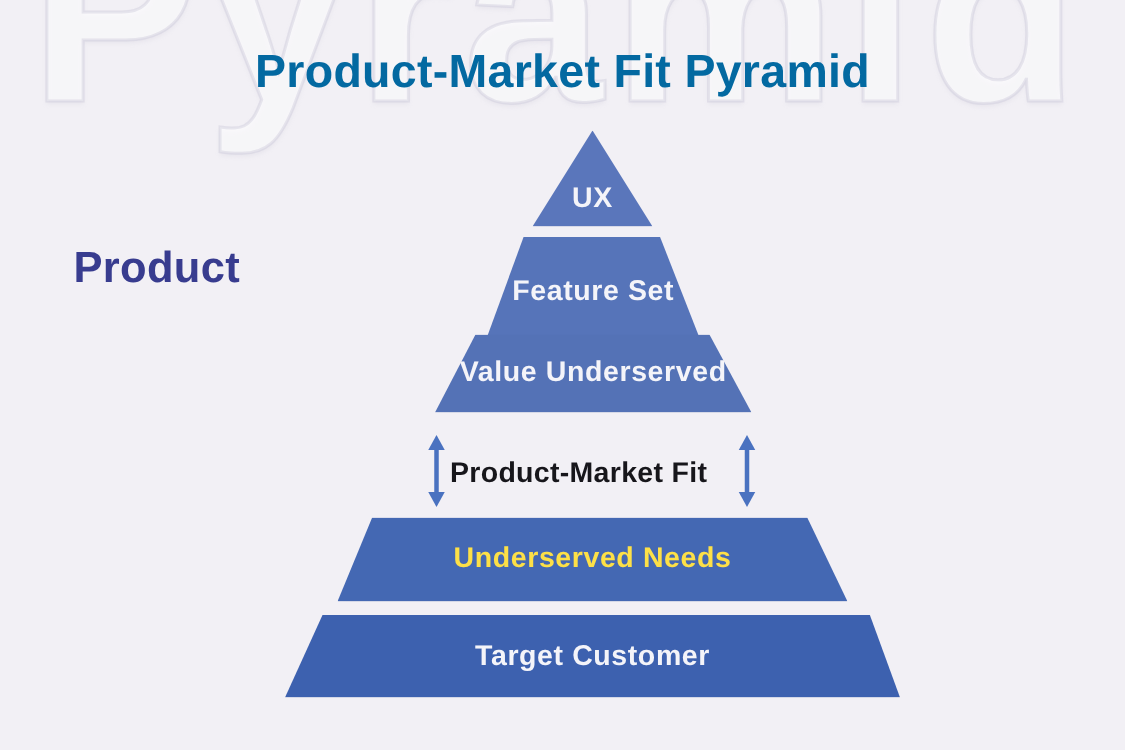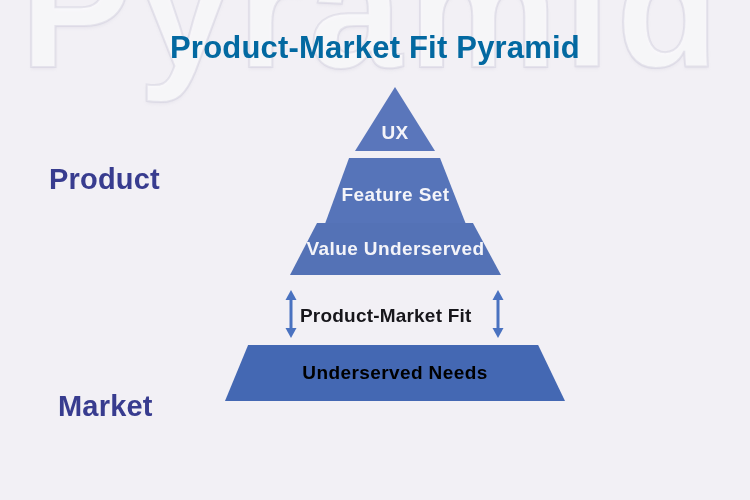--- a/index.html
+++ b/index.html
@@ -106,21 +106,20 @@
 <body>
 
 <div class="stage" style="background: rgb(242, 240, 245);">
 
   <div class="watermark">Pyramid</div>
 
   <h1 class="title" style="color: #0369a1;">Product-Market Fit Pyramid</h1>
 
   <div class="side-label product" style="color: rgb(56, 60, 143);">Product</div>
 
-  <div class="side-label market" style="color: rgb(56, 60, 143);">Market</div>
 
   <div class="layer layer-ux" style="background: rgb(90, 118, 187); color: rgb(244, 244, 249);">
     <span>UX</span>
   </div>
 
   <div class="layer layer-feature-set" style="background: rgb(86, 116, 185); color: rgb(244, 244, 249);">
     <span>Feature Set</span>
   </div>
 
   <div class="layer layer-value-proposition" style="background: rgb(84, 114, 182); color: rgb(244, 244, 249);">
@@ -134,18 +133,21 @@
   </svg>
 
   <div class="fit-label" style="color: rgb(23, 22, 27);">Product-Market Fit</div>
 
   <svg class="double-arrow right" viewBox="0 0 18 50" style="color: rgb(74, 114, 192);">
     <line x1="9" y1="9" x2="9" y2="41" stroke="currentColor" stroke-width="3"></line>
     <path d="M9 1 L3.5 11 L14.5 11 Z" fill="currentColor"></path>
     <path d="M9 49 L3.5 39 L14.5 39 Z" fill="currentColor"></path>
   </svg>
 
-  <div class="layer layer-underserved-needs" style="background: rgb(68, 104, 179); color: #000000;">
+  <div class="layer layer-underserved-needs" style="background: rgb(68, 104, 179); color: #fde047;">
     <span>Underserved Needs</span>
   </div>
 
+  <div class="layer layer-target-customer" style="background: rgb(61, 97, 175); color: rgb(244, 244, 249);">
+    <span>Target Customer</span>
+  </div>
 
 </div>
 
 </body></html>

